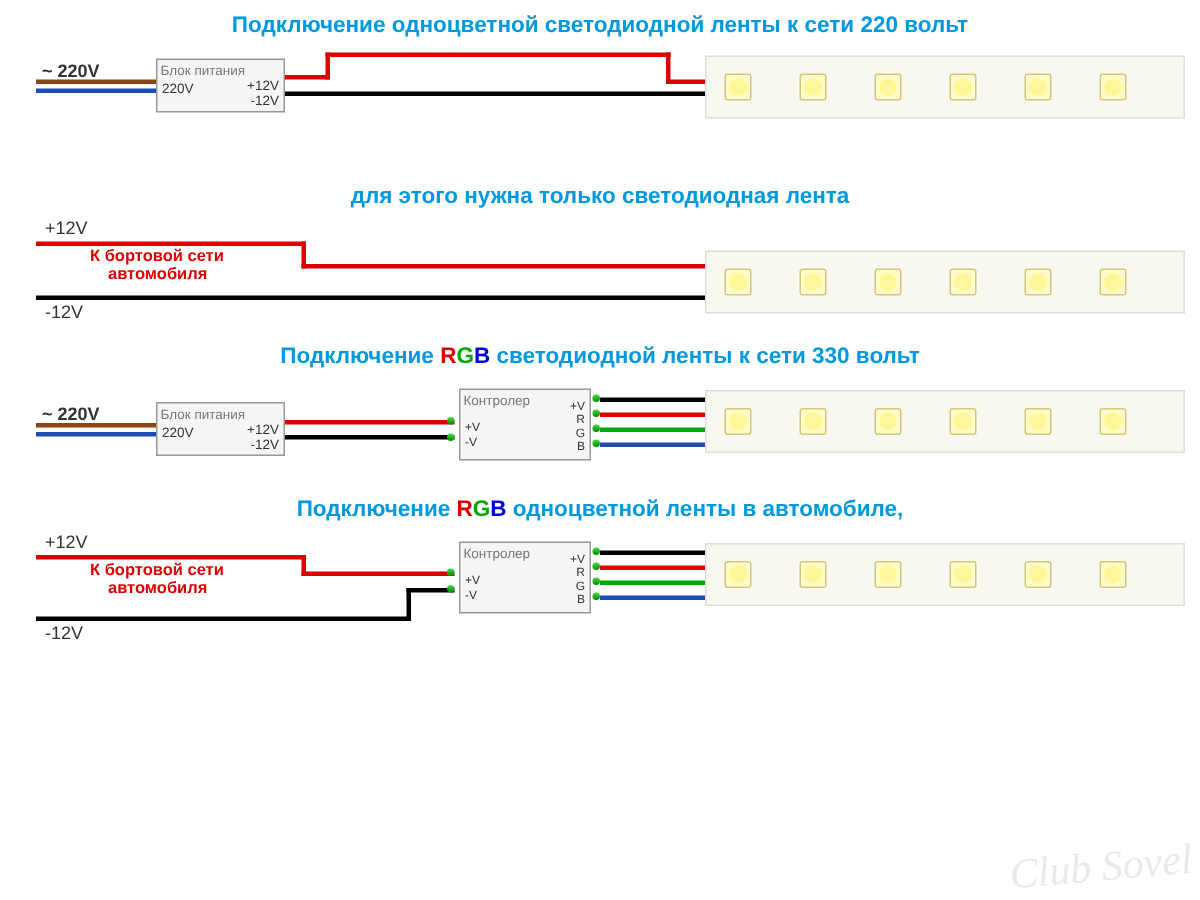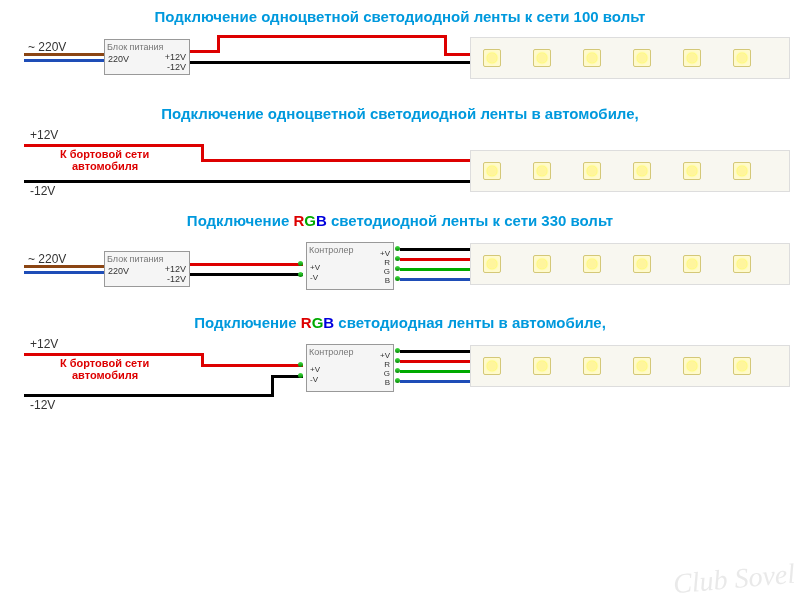--- a/index.html
+++ b/index.html
@@ -13,21 +13,21 @@
   .wire { position: absolute; }
   .wire-h { height: 3px; }
   .wire-v { width: 3px; }
   
   .wire-brown { background: #8b4513; }
   .wire-blue { background: #1e4db7; }
   .wire-red { background: #d00; }
   .wire-black { background: #000; }
   .wire-green { background: #0a0; }
   
-  .label220 { position: absolute; left: 28px; font-size: 12px; font-weight: normal; color: #333; }
+  .label220 { position: absolute; left: 28px; font-size: 12px; font-weight: bold; color: #333; }
   .label12 { position: absolute; font-size: 12px; color: #333; }
   .labelred { color: #d00; font-size: 11px; font-weight: bold; position: absolute; }
   
   .psu { position: absolute; border: 1px solid #999; background: #f5f5f5; font-size: 9px; padding: 2px; }
   .psu-title { color: #777; font-size: 9px; }
   .psu-pin { font-size: 9px; color: #333; display: block; }
   
   .ctrl { position: absolute; border: 1px solid #999; background: #f5f5f5; font-size: 8px; padding: 2px; }
   
   .strip { position: absolute; height: 42px; background: #f8f7f0; border: 1px solid #ddd; right: 10px; }
@@ -37,21 +37,21 @@
   .terminal { position: absolute; width: 5px; height: 5px; border-radius: 50%; }
   .t-green { background: linear-gradient(#4d4,#080); }
   
   .pinlabel { position: absolute; font-size: 8px; color: #333; }
   
   .watermark { position: absolute; right: 5px; bottom: 5px; font-size: 28px; font-style: italic; color: rgba(200,200,200,0.4); font-family: cursive; transform: rotate(-5deg); }
 </style>
 </head>
 <body>
 
-<div class="title">Подключение одноцветной светодиодной ленты к сети 100 вольт</div>
+<div class="title">Подключение одноцветной светодиодной ленты к сети 220 вольт</div>
 <div class="diagram">
   <div class="wire wire-h wire-brown" style="left:24px; top:20px; width:80px;"></div>
   <div class="wire wire-h wire-blue" style="left:24px; top:26px; width:80px;"></div>
   <div class="label220" style="top:7px;">~ 220V</div>
 
   <div class="psu" style="left:104px; top:6px; width:86px; height:36px;">
     <span class="psu-title">Блок питания</span><br>
     <span class="psu-pin" style="position:absolute; left:3px; top:14px;">220V</span>
     <span class="psu-pin" style="position:absolute; right:3px; top:12px;">+12V</span>
     <span class="psu-pin" style="position:absolute; right:3px; top:22px;">-12V</span>
@@ -68,21 +68,22 @@
     <div class="led" style="left:12px;"></div>
     <div class="led" style="left:62px;"></div>
     <div class="led" style="left:112px;"></div>
     <div class="led" style="left:162px;"></div>
     <div class="led" style="left:212px;"></div>
     <div class="led" style="left:262px;"></div>
   </div>
 </div>
 
 <div class="title">
-  <span>Подключение одноцветной светодиодной ленты в автомобиле,</span><br>
+  <br>
+  <span>для этого нужна только светодиодная лента</span>
 </div>
 <div class="diagram" style="height:70px;">
   <div class="label12" style="left:30px; top:-2px;">+12V</div>
   <div class="wire wire-h wire-red" style="left:24px; top:14px; width:180px;"></div>
   <div class="wire wire-v wire-red" style="left:201px; top:14px; height:18px;"></div>
   <div class="wire wire-h wire-red" style="left:201px; top:29px; width:270px;"></div>
 
   <div class="labelred" style="left:60px; top:18px;">К бортовой сети</div>
   <div class="labelred" style="left:72px; top:30px;">автомобиля</div>
 
@@ -142,21 +143,21 @@
     <div class="led" style="left:12px;"></div>
     <div class="led" style="left:62px;"></div>
     <div class="led" style="left:112px;"></div>
     <div class="led" style="left:162px;"></div>
     <div class="led" style="left:212px;"></div>
     <div class="led" style="left:262px;"></div>
   </div>
 </div>
 
 <div class="title">
-  <span>Подключение </span><span class="rgb-r">R</span><span class="rgb-g">G</span><span class="rgb-b">B</span><span> светодиодная ленты в автомобиле,</span><br>
+  <span>Подключение </span><span class="rgb-r">R</span><span class="rgb-g">G</span><span class="rgb-b">B</span><span> одноцветной ленты в автомобиле,</span><br>
 </div>
 <div class="diagram" style="height:80px;">
   <div class="label12" style="left:30px; top:-2px;">+12V</div>
   <div class="wire wire-h wire-red" style="left:24px; top:14px; width:180px;"></div>
   <div class="wire wire-v wire-red" style="left:201px; top:14px; height:14px;"></div>
   <div class="wire wire-h wire-red" style="left:201px; top:25px; width:102px;"></div>
 
   <div class="labelred" style="left:60px; top:18px;">К бортовой сети</div>
   <div class="labelred" style="left:72px; top:30px;">автомобиля</div>
 

